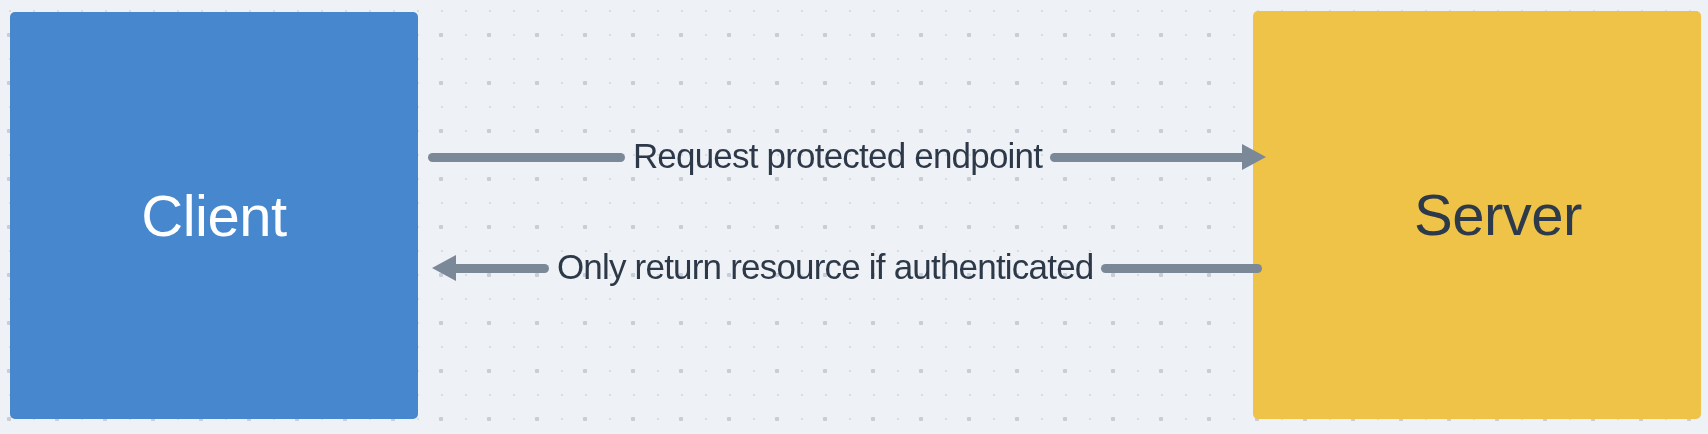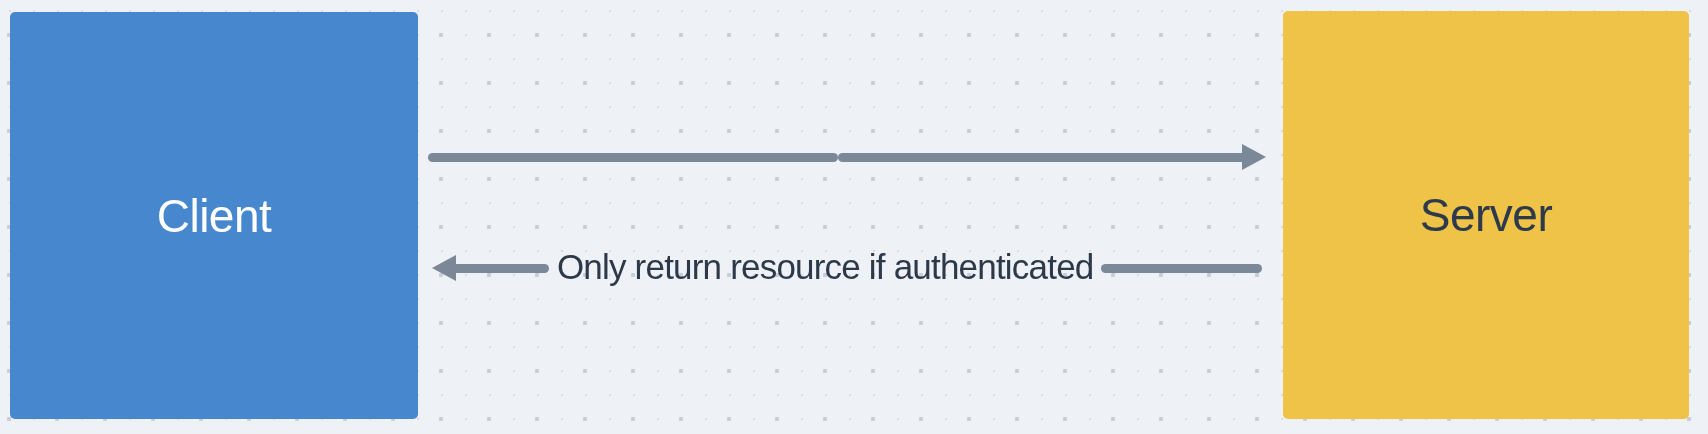--- a/index.html
+++ b/index.html
@@ -24,35 +24,36 @@
 
   
   .node {
     position: absolute;
     display: flex;
     align-items: center;
     justify-content: center;
     border-radius: 5px;
   }
   .node-label {
-    font-size: 46px;
+    font-size: 58px;
     font-weight: 500;
     letter-spacing: -0.5px;
     line-height: 1;
   }
   .node-client {
     left: 10px; top: 12px;
     width: 408px; height: 407px;
     background: #4687cd;
   }
   .node-client .node-label { color: #ffffff; }
   .node-server {
-    left: 1283px; top: 11px;
+    left: 1253px; top: 11px;
     width: 406px; height: 408px;
     background: #eec347;
+    padding-left: 42px;
   }
   .node-server .node-label { color: #2d3a4c; }
 
   
   .arrow {
     position: absolute;
     display: flex;
     align-items: center;
     height: 28px;
   }
@@ -97,20 +98,21 @@
   <div class="node node-client">
     <span class="node-label">Client</span>
   </div>
 
   <div class="node node-server">
     <span class="node-label">Server</span>
   </div>
 
   <div class="arrow arrow-request">
     <div class="arrow-line seg-left"></div>
+    <span class="arrow-label">Request protected endpoint</span>
     <div class="arrow-line seg-right"></div>
     <div class="arrowhead arrowhead-right"></div>
   </div>
 
   <div class="arrow arrow-response">
     <div class="arrowhead arrowhead-left"></div>
     <div class="arrow-line seg-left"></div>
     <span class="arrow-label">Only return resource if authenticated</span>
     <div class="arrow-line seg-right"></div>
   </div>

